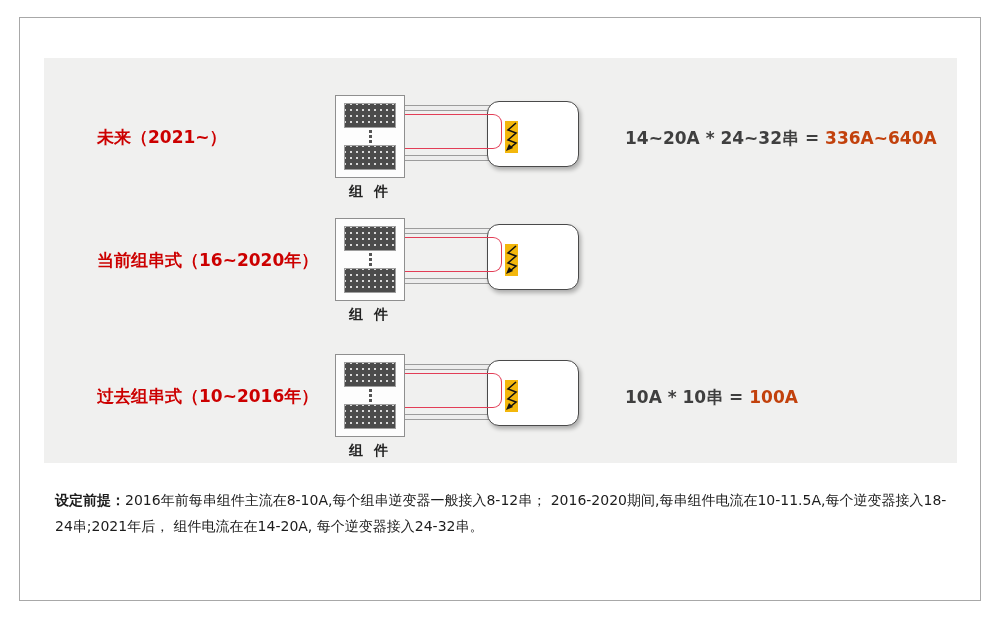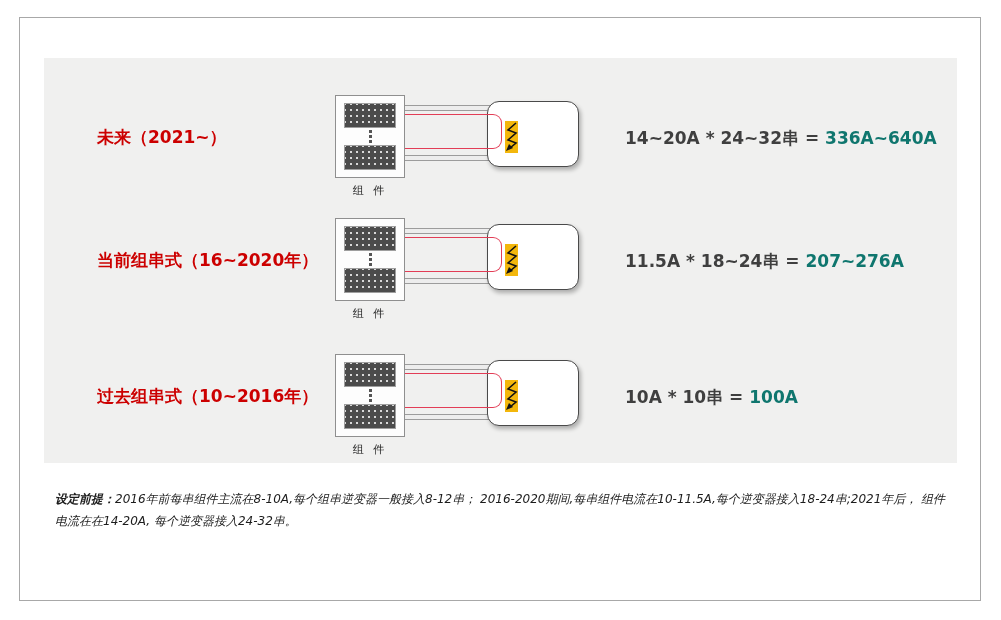--- a/index.html
+++ b/index.html
@@ -19,40 +19,40 @@
 
   .module-box{position:absolute;left:291px;top:0;width:70px;height:83px;background:#fdfdfd;
               border:1px solid #8f8f8f;box-sizing:border-box;display:flex;flex-direction:column;
               align-items:center;justify-content:space-between;padding:7px 0;z-index:2;}
   .cell{width:52px;height:25px;background:#4b4b4b;border:1px solid #9e9e9e;box-sizing:border-box;
         background-image:radial-gradient(circle,#d8d8d8 0.9px,transparent 1.1px);
         background-size:6px 6px;background-position:3px 3px;}
   .dots{display:flex;flex-direction:column;gap:2px;align-items:center;}
   .dots i{width:3px;height:3px;background:#555;display:block;}
   .module-label{position:absolute;left:291px;top:88px;width:70px;text-align:center;
-                font-size:11px;color:#222;letter-spacing:3px;font-weight:400;}
+                font-size:14px;color:#222;letter-spacing:3px;font-weight:700;}
 
   .wire{position:absolute;left:361px;width:87px;height:4px;background:#ededed;
         border-top:1px solid #9c9c9c;border-bottom:1px solid #9c9c9c;z-index:1;}
   .wire.top{top:10px;}
   .wire.bottom{top:60px;}
   .red-loop{position:absolute;left:361px;top:19px;width:96px;height:33px;
             border:1.5px solid #e23d56;border-left:none;border-radius:0 9px 9px 0;z-index:4;}
 
   .inverter{position:absolute;left:443px;top:6px;width:90px;height:64px;background:#fff;
             border:1.5px solid #4a4a4a;border-radius:12px;z-index:3;
             box-shadow:2px 3px 4px rgba(0,0,0,0.28);}
   .bolt{position:absolute;left:17px;top:19px;width:13px;height:32px;}
 
   .formula{position:absolute;left:581px;top:32px;font-size:17px;font-weight:bold;
            color:#3f3f3f;white-space:nowrap;}
-  .formula .result{color:#0f766e;}
+  .formula .result{color:#c2410c;}
 
-  .footnote{position:absolute;left:55px;top:488px;width:902px;font-size:12px;
-            line-height:1.85;color:#1c1c1c;font-style:italic;}
+  .footnote{position:absolute;left:55px;top:488px;width:902px;font-size:14px;
+            line-height:1.85;color:#1c1c1c;}
   .fn-prefix{font-weight:bold;}
 </style>
 </head>
 <body>
 
 <div class="page">
   <div class="frame"></div>
   <div class="panel">
 
     <div class="row">
@@ -95,21 +95,20 @@
       </div>
       <div class="module-label">组 件</div>
       <div class="inverter">
         <svg class="bolt" viewBox="0 0 13 32">
           <rect x="0" y="0" width="13" height="32" fill="#f3b70c"></rect>
           <path d="M11 2 L3 9 L11 12 L3 19 L11 22 L5 27" fill="none" stroke="#111" stroke-width="1.6"></path>
           <polygon points="1,30 8,27 4,23" fill="#111"></polygon>
         </svg>
       </div>
       <div class="red-loop"></div>
-      <div class="formula"><span>11.5A * 18~24串 = </span><span class="result">207~276A</span></div>
     </div>
 
     <div class="row">
       <div class="row-label">过去组串式（10~2016年）</div>
       <div class="wire top"></div>
       <div class="wire bottom"></div>
       <div class="module-box">
         <div class="cell"></div>
         <div class="dots">
             <i></i>

